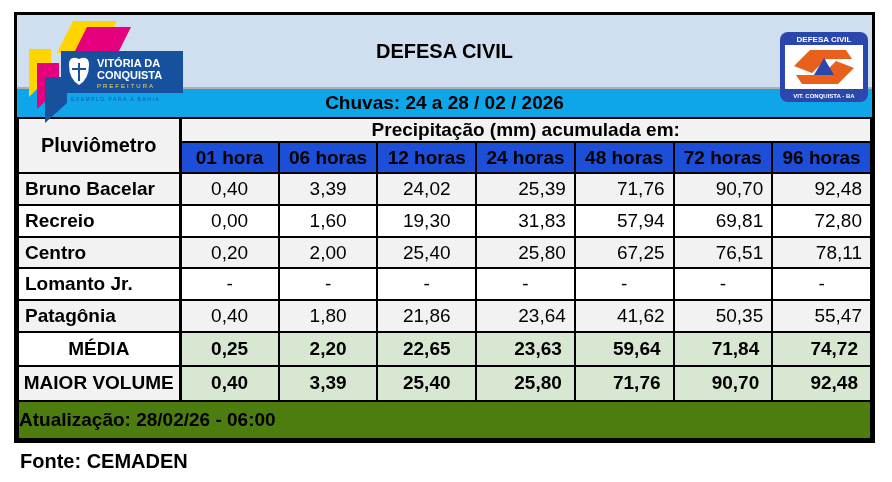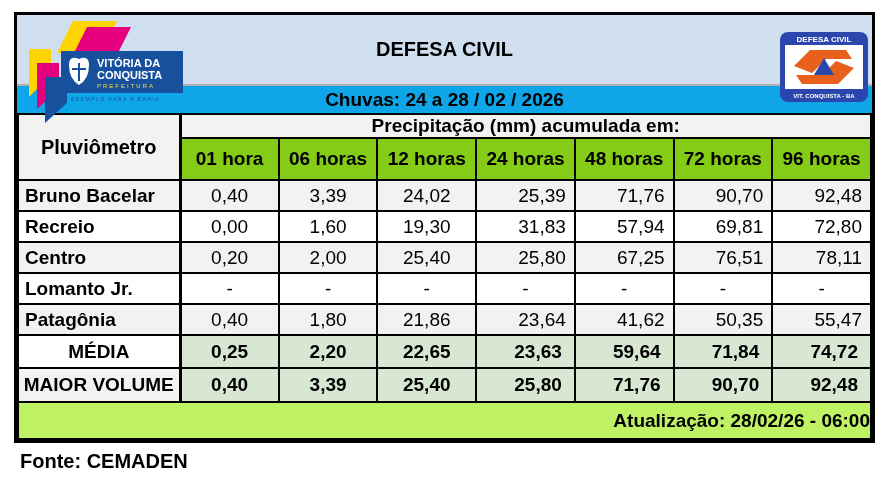--- a/index.html
+++ b/index.html
@@ -21,37 +21,37 @@
   
   .logo-left  { position:absolute; left:6px;  top:4px;  width:168px; height:108px; z-index:5; }
   .logo-right { position:absolute; right:4px; top:17px; width:88px;  height:70px;  z-index:5; }
 
   
   table { width:100%; border-collapse:collapse; table-layout:fixed; flex:1; }
   th, td { border:2px solid #000; font-size:19px; overflow:hidden; white-space:nowrap; }
   col.first { width:162px; }
   th.pluvio { background:#f2f2f2; font-size:20px; font-weight:bold; border-right:3px solid #000; }
   th.precip { background:#f2f2f2; font-weight:bold; height:14px; }
-  th.hour   { background:#84cc16; font-weight:bold; height:42px; }
+  th.hour   { background:#1d4ed8; font-weight:bold; height:31px; }
   tr.data   { height:31px; }
   tr.data.odd  td { background:#f2f2f2; }
   tr.data.even td { background:#ffffff; }
   td.lab { text-align:left; padding-left:6px; font-weight:bold; border-right:3px solid #000; }
   td.c { text-align:center; }
   td.r { text-align:right; padding-right:8px; }
   tr.sum { font-weight:bold; }
   tr.sum.media { height:33px; }
   tr.sum.maior { height:34px; }
   td.sumlab { text-align:center; font-weight:bold; border-right:3px solid #000; }
   tr.media td.sumlab { background:#ffffff; }
   tr.maior td.sumlab { background:#f2f2f2; }
   td.g { background:#d8e7d1; font-weight:bold; }
   tr.sum td.r { padding-right:12px; }
   tr.update-row { height:37px; }
-  td.update { text-align:right; font-weight:bold; background:#bef264; }
+  td.update { text-align:left; font-weight:bold; background:#4d7c0f; }
 
   .fonte { position:absolute; left:20px; top:450px; font-size:20px; font-weight:bold; }
 
   svg text { font-family:"Liberation Sans", sans-serif; }
 </style>
 </head>
 <body>
 
 <div class="sheet">
   <div class="frame">

